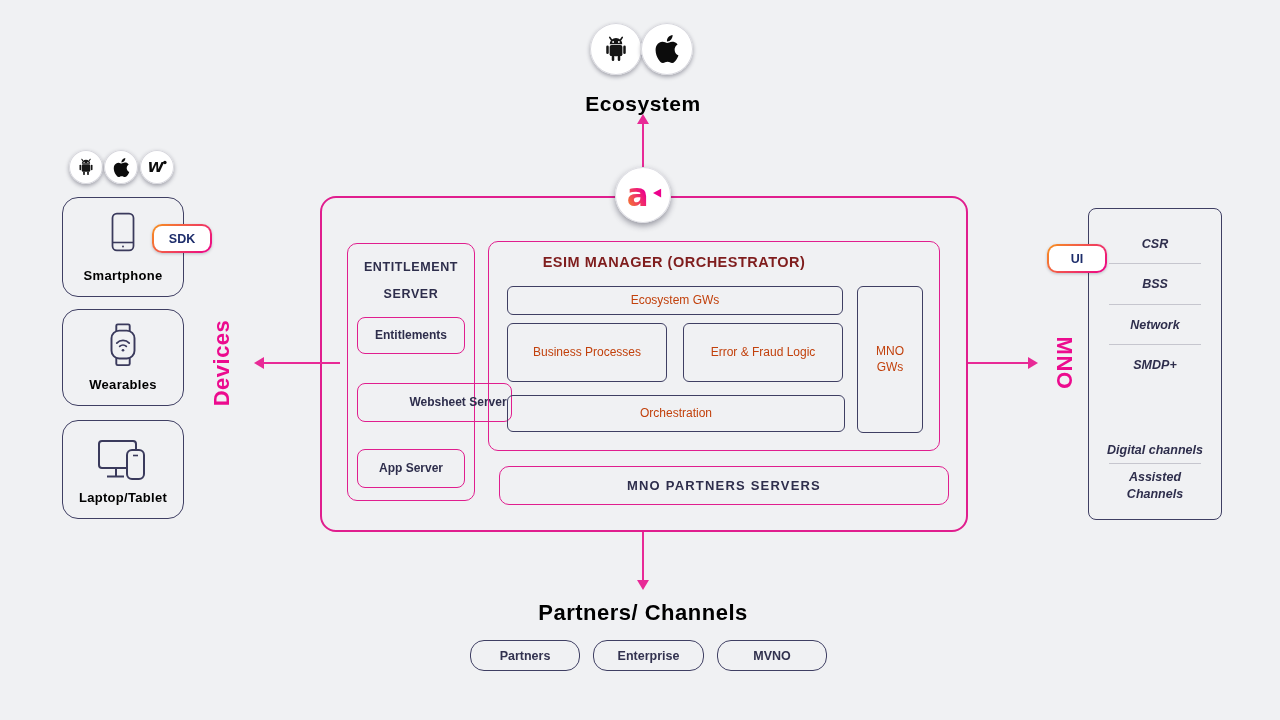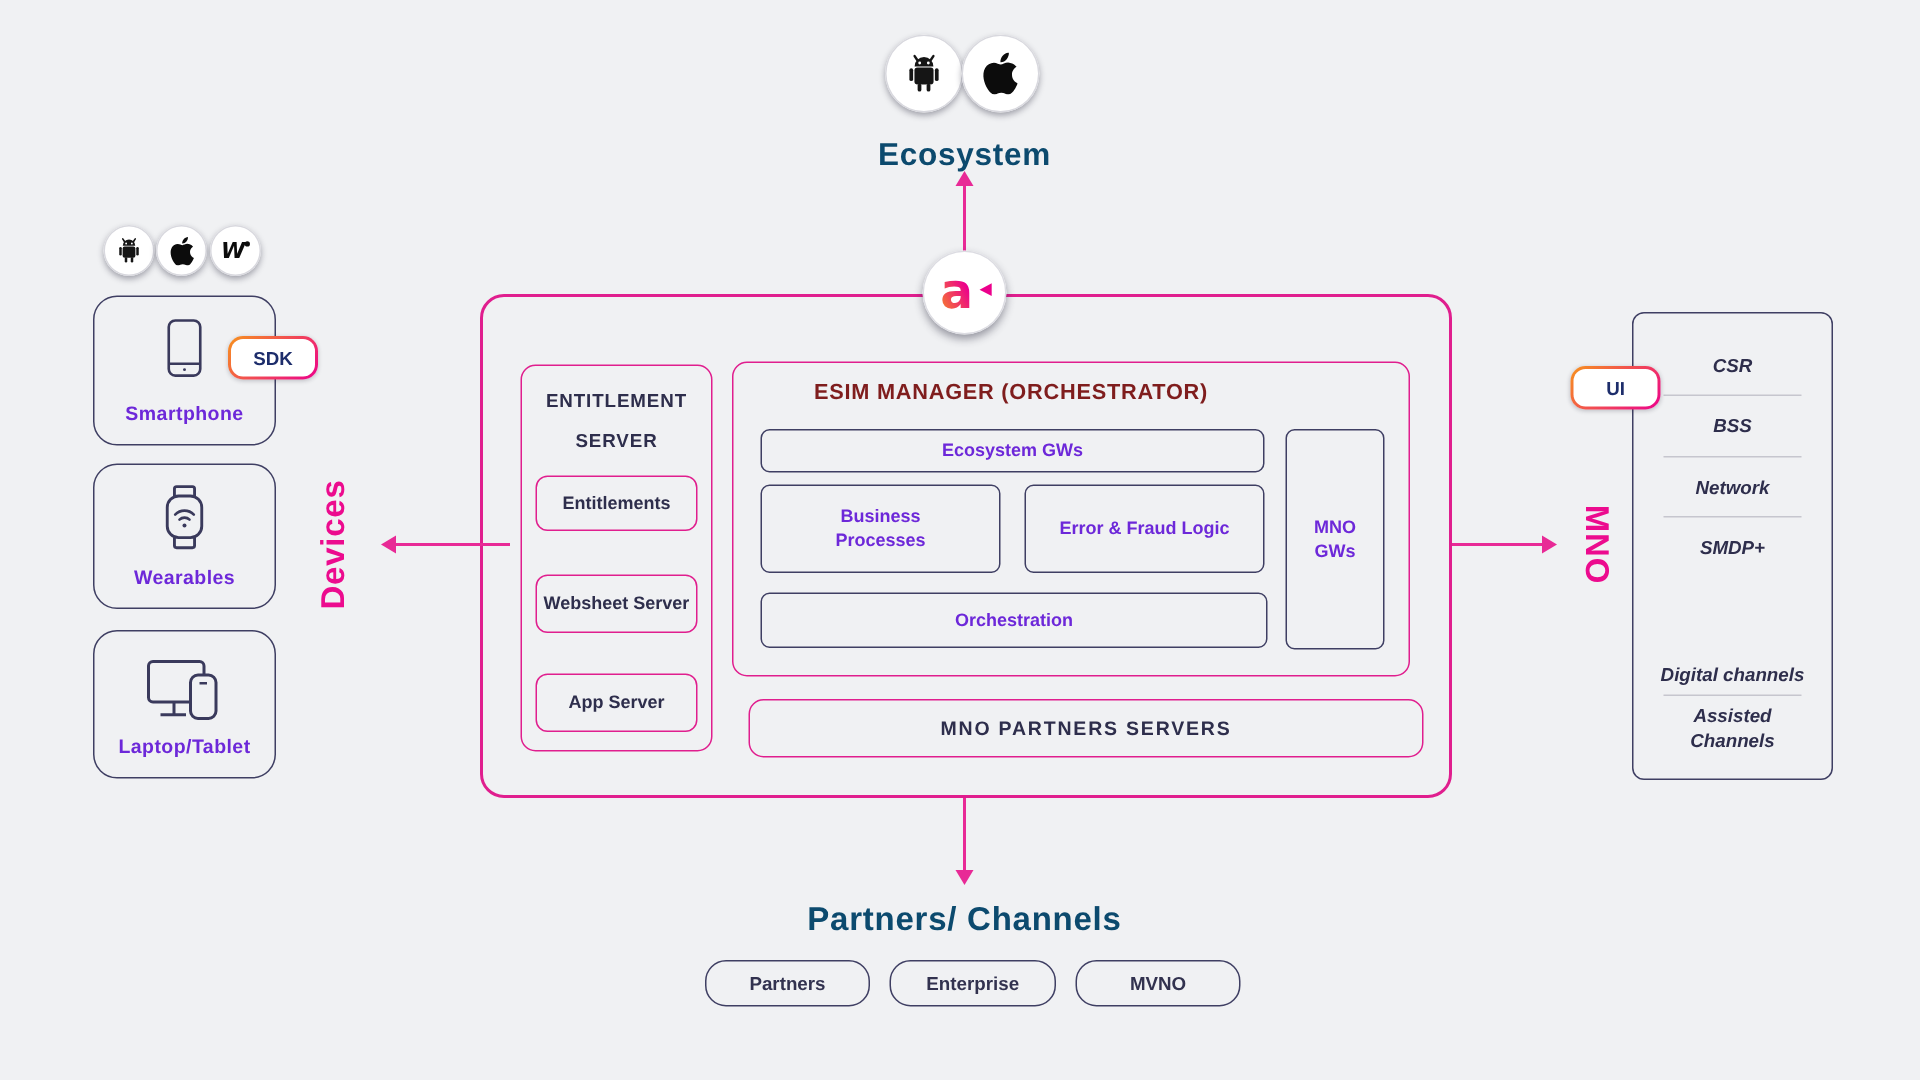--- a/index.html
+++ b/index.html
@@ -5,58 +5,58 @@
   html,body{margin:0;padding:0;background:#eef0f2;}
   .stage{position:relative;width:1280px;height:720px;background:#f0f1f3;overflow:hidden;
          font-family:"Liberation Sans",sans-serif;color:#32324f;}
 
   
   .icon-circle{position:absolute;background:#fff;border-radius:50%;
     box-shadow:0 2px 4px rgba(40,40,60,.4), inset 0 0 0 1px #d8d8de;
     display:flex;align-items:center;justify-content:center;}
 
   
-  .magenta-heading{position:absolute;color:#0c4a6e;font-weight:bold;text-align:center;
+  .magenta-heading{position:absolute;color:#000000;font-weight:bold;text-align:center;
     letter-spacing:.5px;}
   .v-label{position:absolute;color:#ec0b8e;font-weight:bold;text-align:center;
     font-size:22px;letter-spacing:.5px;}
 
   
   .arrow-line{position:absolute;background:#e82a96;}
   .arrow-head{position:absolute;width:0;height:0;}
   .head-up{border-left:6px solid transparent;border-right:6px solid transparent;border-bottom:10px solid #e82a96;}
   .head-down{border-left:6px solid transparent;border-right:6px solid transparent;border-top:10px solid #e82a96;}
   .head-left{border-top:6px solid transparent;border-bottom:6px solid transparent;border-right:10px solid #e82a96;}
   .head-right{border-top:6px solid transparent;border-bottom:6px solid transparent;border-left:10px solid #e82a96;}
 
   
   .main-box{position:absolute;left:320px;top:196px;width:644px;height:332px;
     border:2px solid #e01e8e;border-radius:16px;}
   .magenta-box{position:absolute;border:1.5px solid #e01e8e;border-radius:10px;}
   .navy-box{position:absolute;border:1.5px solid #3f3f63;border-radius:6px;
     display:flex;align-items:center;justify-content:center;text-align:center;
-    font-weight:bold;font-size:12px;line-height:1.3;color:#6d28d9;}
+    font-weight:normal;font-size:12px;line-height:1.3;color:#c2410c;}
 
   .ent-title{position:absolute;left:0;right:0;top:10px;text-align:center;font-weight:bold;
     font-size:12.5px;letter-spacing:.6px;line-height:27px;color:#2e2e4c;padding:0 10px;}
   .ent-item{position:absolute;left:9px;width:106px;border:1.5px solid #e01e8e;border-radius:8px;
     display:flex;align-items:center;justify-content:center;text-align:center;
     font-weight:bold;font-size:12px;line-height:1.25;color:#2e2e4c;}
 
   .esim-title{position:absolute;left:0;right:90px;top:12px;text-align:center;
     font-weight:bold;font-size:14.5px;letter-spacing:.5px;color:#7f1d1d;}
 
   .mno-servers{position:absolute;left:499px;top:466px;width:448px;height:37px;
     border:1.5px solid #e01e8e;border-radius:10px;display:flex;align-items:center;
     justify-content:center;font-weight:bold;font-size:13px;letter-spacing:1.2px;color:#2e2e4c;}
 
   
   .device-box{position:absolute;left:62px;width:120px;border:1.5px solid #3f3f63;border-radius:16px;}
   .device-label{position:absolute;left:0;right:0;bottom:13px;text-align:center;
-    font-size:13px;font-weight:600;color:#6d28d9;letter-spacing:.3px;}
+    font-size:13px;font-weight:600;color:#000000;letter-spacing:.3px;}
   .device-icon{position:absolute;left:50%;transform:translateX(-50%);}
 
   .partner-box{position:absolute;top:640px;height:29px;border:1.5px solid #3f3f63;border-radius:14px;
     display:flex;align-items:center;justify-content:center;font-weight:bold;font-size:12.5px;color:#32324f;}
 
   
   .grad-badge{position:absolute;width:60px;height:29px;border-radius:10px;
     background:linear-gradient(135deg,#f7941d,#ec008c);padding:2px;box-sizing:border-box;
     box-shadow:0 1px 3px rgba(40,40,60,.25);}
   .grad-badge-inner{width:100%;height:100%;background:#fff;border-radius:8px;
@@ -115,21 +115,21 @@
       <text x="5" y="33" font-family="DejaVu Sans,sans-serif" font-size="34" font-weight="bold" fill="url(#lg)">a</text>
       <polygon points="41,15.5 32.5,20 41,24.5" fill="#ec008c"></polygon>
     </svg>
   </div>
 
   <div class="main-box"></div>
 
   <div class="magenta-box" style="left:347px;top:243px;width:126px;height:256px;">
     <div class="ent-title">ENTITLEMENT SERVER</div>
     <div class="ent-item" style="top:73px;height:35px;">Entitlements</div>
-    <div class="ent-item" style="top:139px;height:37px;">Websheet Server</div>
+    <div class="ent-item" style="top:139px;height:37px;padding-left:47px;">Websheet Server</div>
     <div class="ent-item" style="top:205px;height:37px;">App Server</div>
   </div>
 
   <div class="magenta-box" style="left:488px;top:241px;width:450px;height:208px;">
     <div class="esim-title" style="right:80px;">ESIM MANAGER (ORCHESTRATOR)</div>
     <div class="navy-box" style="left:18px;top:44px;width:334px;height:27px;">Ecosystem GWs</div>
     <div class="navy-box" style="left:18px;top:81px;width:160px;height:59px;padding:0 22px;box-sizing:border-box;">Business Processes</div>
     <div class="navy-box" style="left:18px;top:153px;width:336px;height:35px;">Orchestration</div>
     <div class="navy-box" style="left:194px;top:81px;width:160px;height:59px;padding:0 22px;box-sizing:border-box;">Error &amp; Fraud Logic</div>
     <div class="navy-box" style="left:368px;top:44px;width:66px;height:147px;padding:4px 12px;box-sizing:border-box;">MNO GWs</div>

